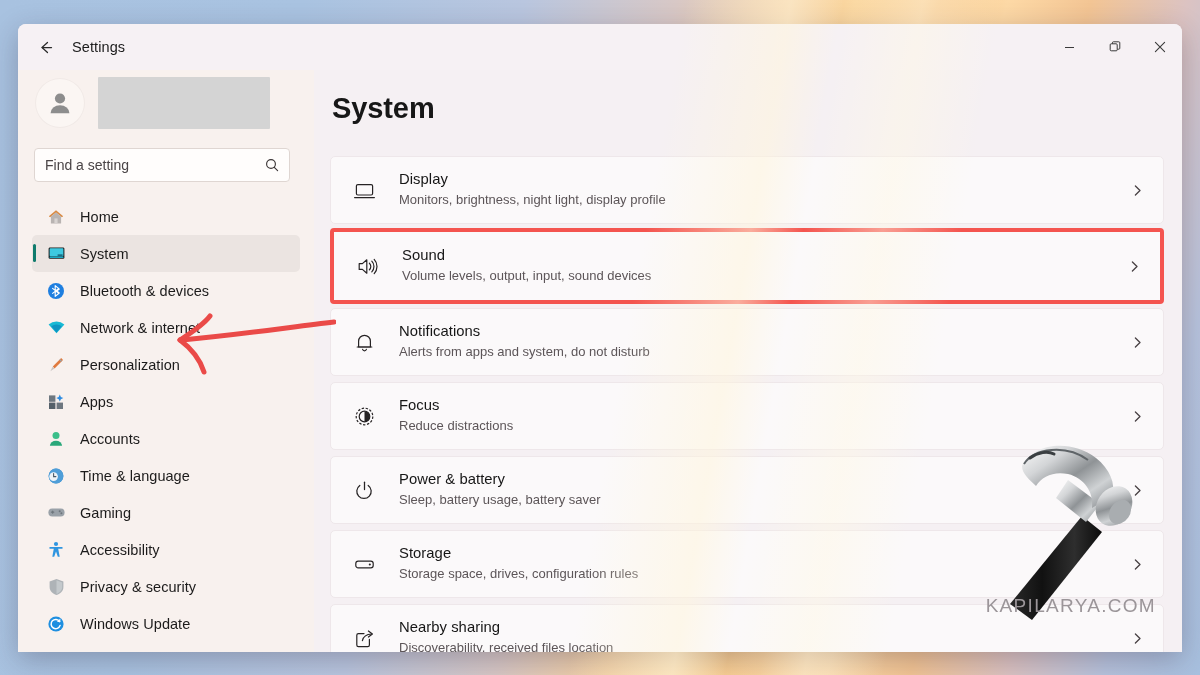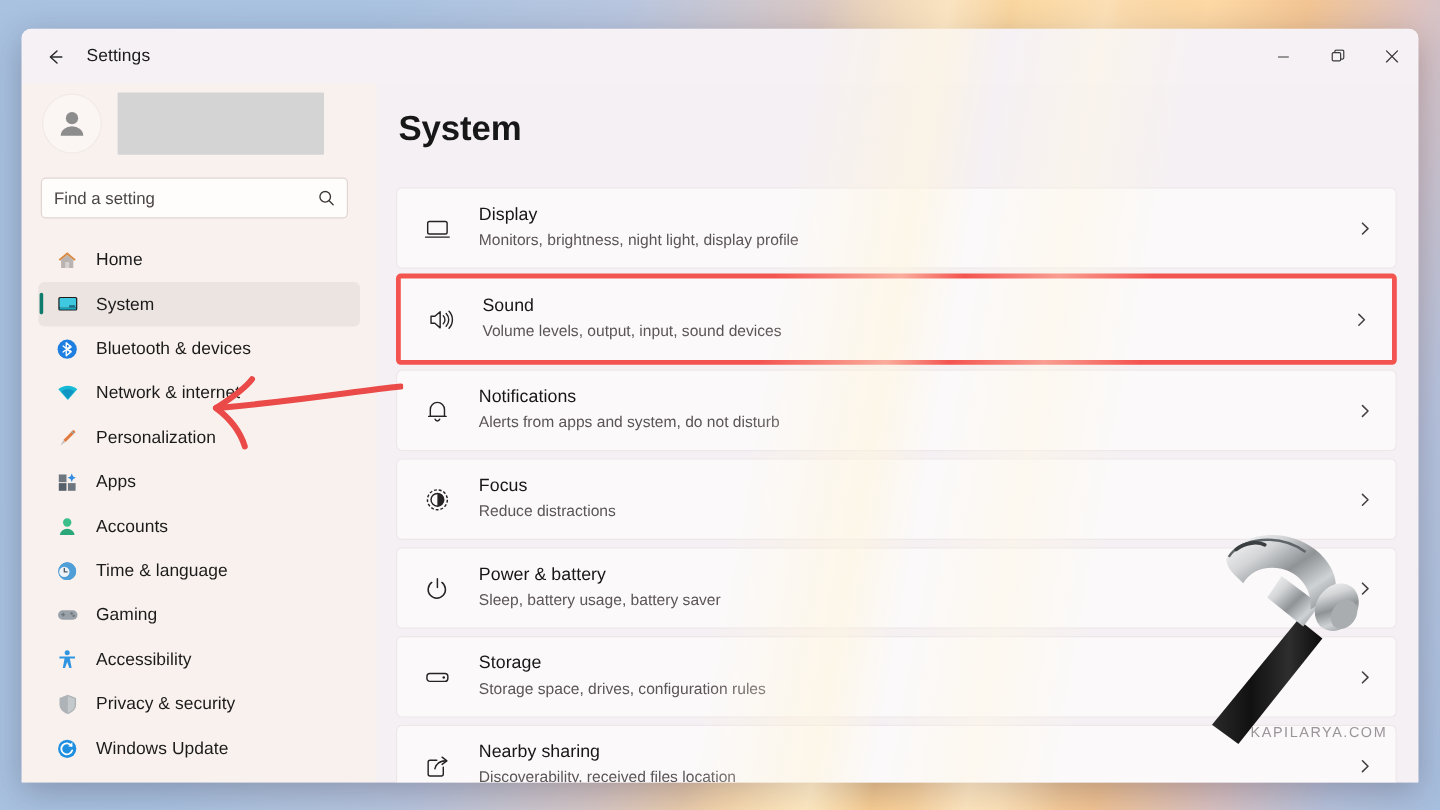--- a/index.html
+++ b/index.html
@@ -249,21 +249,21 @@
     right: 8px;
     bottom: 28px;
     width: 170px; height: 190px;
     pointer-events: none;
     z-index: 35;
   }
   .watermark {
     position: absolute;
     right: 26px;
     bottom: 35px;
-    font-size: 12px;
+    font-size: 19px;
     letter-spacing: 1.3px;
     color: #9b9599;
     font-family: "Liberation Sans", sans-serif;
     z-index: 36;
     pointer-events: none;
   }
 </style>
 </head>
 <body>
 

